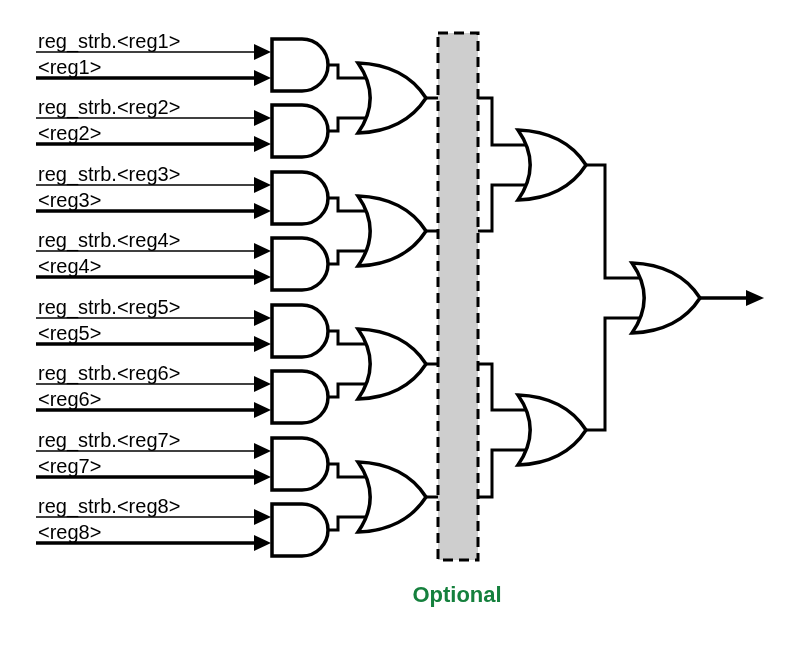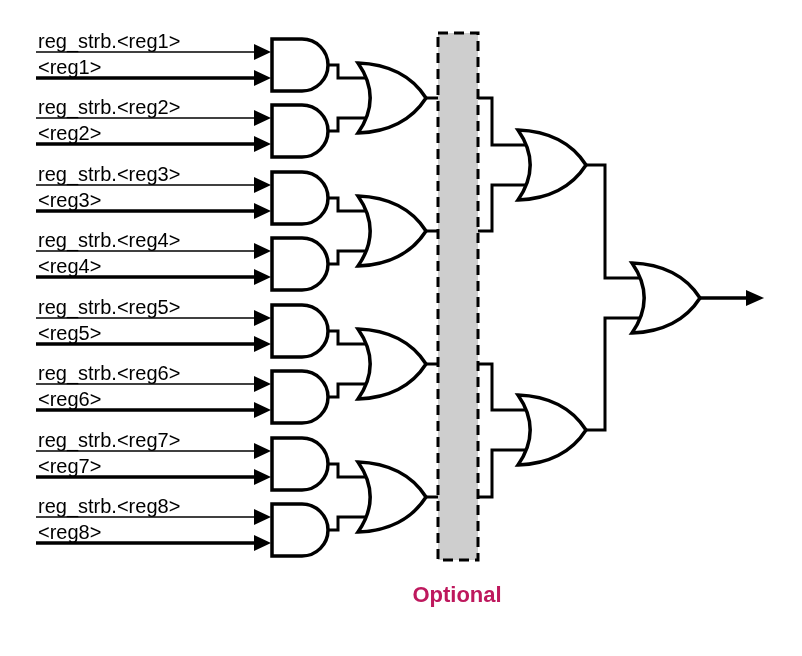--- a/index.html
+++ b/index.html
@@ -12,21 +12,21 @@
   }
   #circuit-svg{position:absolute;left:0;top:0;}
   .caption{
     position:absolute;
     left:457px;top:580px;
     transform:translateX(-50%);
     text-align:right;
     font-weight:bold;
     font-size:22px;
     line-height:29px;
-    color:#be185d;
+    color:#15803d;
     white-space:nowrap;
   }
   svg text{
     font-family:"Liberation Sans", sans-serif;
     font-size:20px;
     fill:#000000;
   }
 </style>
 </head>
 <body>

